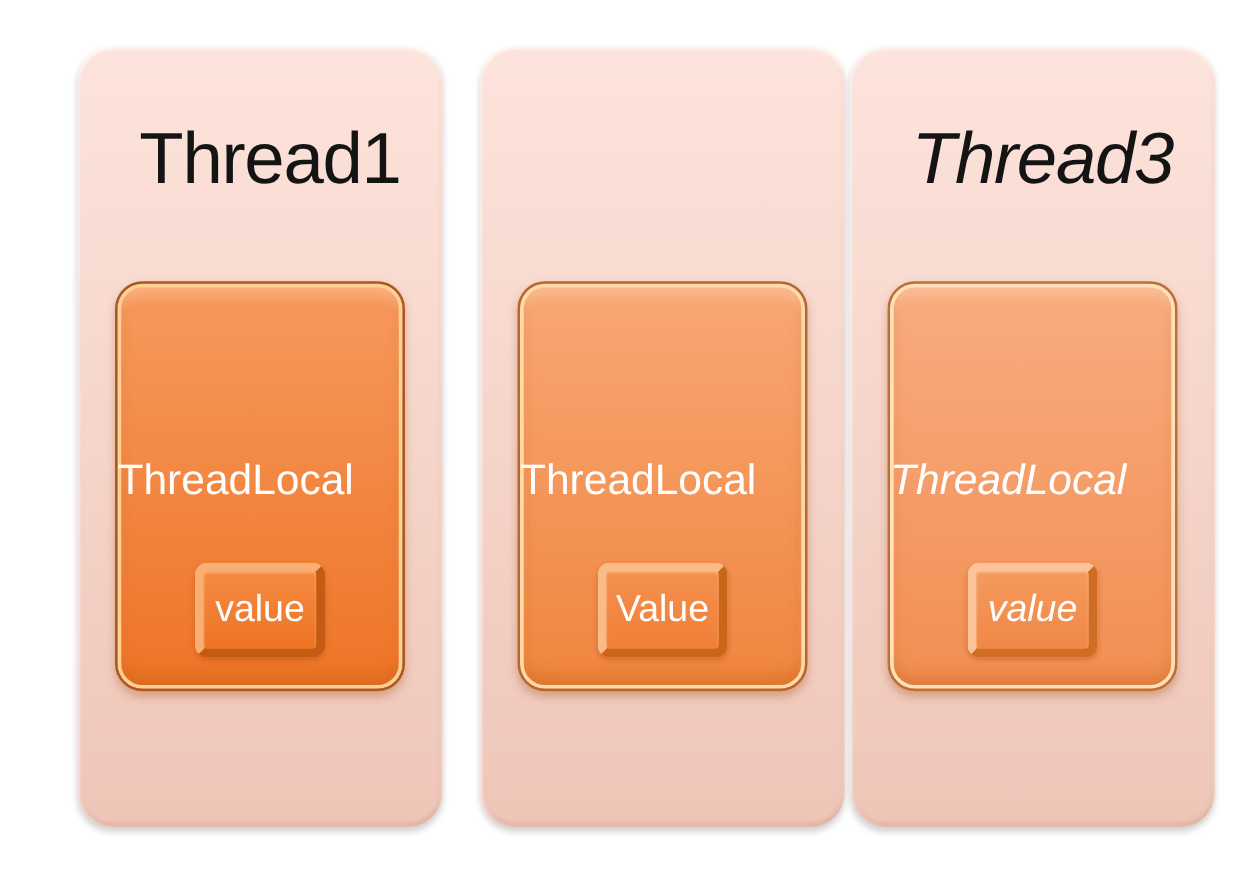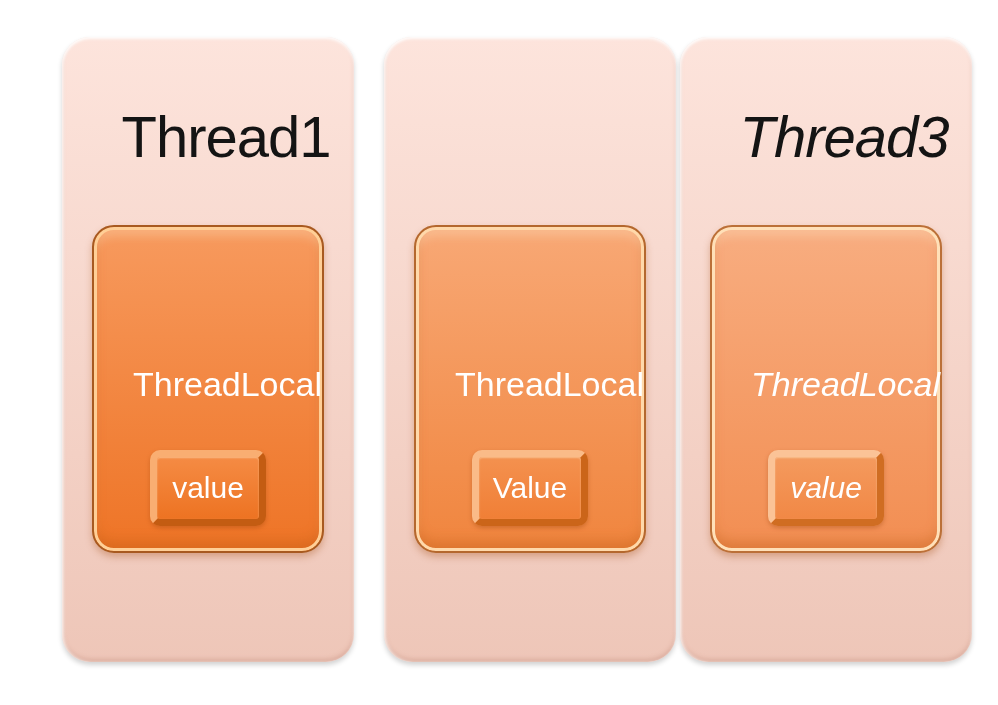--- a/index.html
+++ b/index.html
@@ -19,21 +19,21 @@
     box-shadow:
       inset 0 2px 3px rgba(255,255,255,0.85),
       inset 2px 0 3px rgba(255,255,255,0.5),
       inset 0 -3px 4px rgba(186,126,108,0.35),
       0 3px 5px rgba(0,0,0,0.18);
   }
   .pos-1{left:62px;}
   .pos-2{left:384px;}
   .pos-3{left:680px;font-style:italic;}
   .thread-title{
-    margin:18px;
+    margin:8px;
     position:absolute;
     top:48px;left:0;
     width:100%;
     text-align:center;
     font-size:58px;
     font-weight:400;
     letter-spacing:-1px;
     color:#141414;
   }
   .threadlocal-box{
@@ -48,30 +48,30 @@
     box-shadow:
       inset 0 0 0 3px var(--box-hl),
       inset 0 -10px 12px rgba(186,88,18,0.35),
       inset 0 10px 8px rgba(255,240,210,0.25),
       0 4px 7px rgba(166,84,30,0.35);
   }
   .threadlocal-label{
     position:absolute;
     top:138px;left:0;
     width:100%;
-    text-align:right;
+    text-align:left;
     font-size:34px;
     font-weight:400;
     color:#ffffff;
   }
   .value-button{
     position:absolute;
     top:223px;left:50%;
     transform:translateX(-50%);
-    width:116px;height:76px;
+    width:104px;height:76px;
     box-sizing:border-box;
     border-radius:10px;
     border:7px solid;
     border-color:var(--btn-light) var(--btn-dark) var(--btn-dark) var(--btn-light);
     background:linear-gradient(180deg, var(--btn-top) 0%, var(--btn-bottom) 100%);
     box-shadow:0 2px 4px rgba(150,62,8,0.35), inset 0 1px 2px rgba(255,235,200,0.5);
     display:flex;
     align-items:center;
     justify-content:center;
     font-size:30px;

